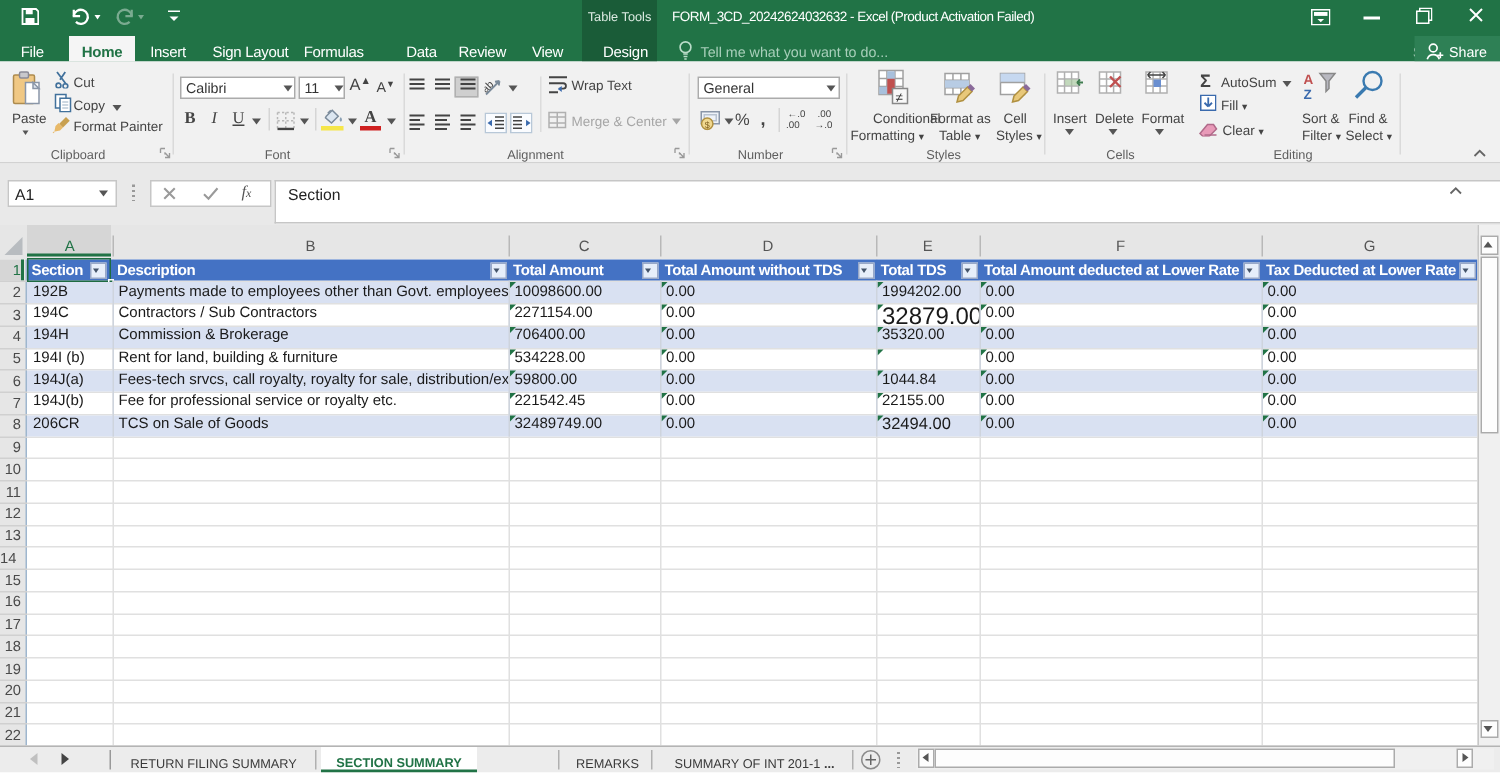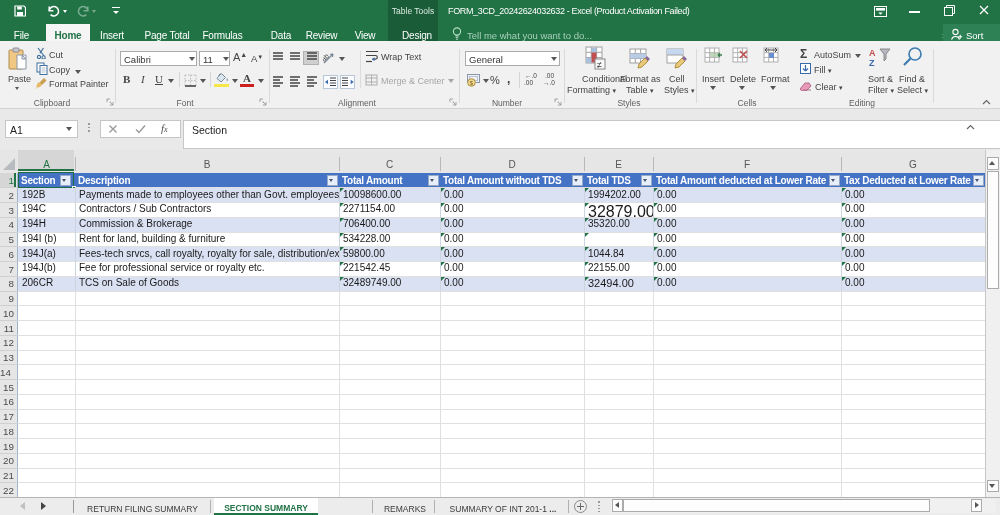--- a/index.html
+++ b/index.html
@@ -39,39 +39,39 @@
     <rect x="0.5" y="2.5" width="8" height="8" fill="none" stroke="#fff"></rect>
     <path d="M2.5 2.5 v-2 h8 v8 h-2" fill="none" stroke="#fff"></path>
   </svg>
 <svg class="ab" style="left:979px;top:5px" width="10" height="10" viewBox="0 0 10 10">
     <path d="M1 1 L9 9 M9 1 L1 9" stroke="#fff" stroke-width="1.3"></path>
   </svg>
 <div class="ab" style="left:46px;top:23.5px;width:44px;height:17.5px;background:#f5f5f5;"></div>
 <div class="ab ws tab" style="left:-18.5px;top:29.5px;width:80px;color:#fff;">File</div>
 <div class="ab ws tab" style="left:28px;top:29.5px;width:80px;color:#217346;font-weight:bold;">Home</div>
 <div class="ab ws tab" style="left:72px;top:29.5px;width:80px;color:#fff;">Insert</div>
-<div class="ab ws tab" style="left:127px;top:29.5px;width:80px;color:#fff;">Page Total</div>
+<div class="ab ws tab" style="left:127px;top:29.5px;width:80px;color:#fff;">Sign Layout</div>
 <div class="ab ws tab" style="left:182.5px;top:29.5px;width:80px;color:#fff;">Formulas</div>
 <div class="ab ws tab" style="left:241px;top:29.5px;width:80px;color:#fff;">Data</div>
 <div class="ab ws tab" style="left:281.5px;top:29.5px;width:80px;color:#fff;">Review</div>
 <div class="ab ws tab" style="left:325px;top:29.5px;width:80px;color:#fff;">View</div>
 <div class="ab ws tab" style="left:377px;top:29.5px;width:80px;color:#fff;">Design</div>
 <svg class="ab" style="left:452px;top:27px" width="10" height="14" viewBox="0 0 10 14">
     <circle cx="5" cy="4.5" r="3.6" fill="none" stroke="#b9dcc8" stroke-width="1.1"></circle>
     <path d="M3.5 9 h3 M3.7 10.7 h2.6 M4.2 12.3 h1.6" stroke="#b9dcc8" stroke-width="1"></path>
   </svg>
 <div class="ab ws" style="left:467px;top:30px;color:#a8cfba;font-size:9.5px;">Tell me what you want to do...</div>
 <div class="ab ws" style="left:911px;top:30px;color:#fff;font-size:9.5px;margin-left:31px;">Sign in</div>
 <div class="ab" style="left:943px;top:23.5px;width:57px;height:17.5px;background:#2e8055;"></div>
 <svg class="ab" style="left:950px;top:27.5px" width="14" height="14" viewBox="0 0 14 14">
     <circle cx="5.5" cy="4" r="2.6" fill="none" stroke="#fff" stroke-width="1.1"></circle>
     <path d="M1.5 11.5 a4.2 4.4 0 0 1 8 0" fill="none" stroke="#fff" stroke-width="1.1"></path>
     <path d="M10.2 6.8 v4 M8.2 8.8 h4" stroke="#fff" stroke-width="1.1"></path>
   </svg>
-<div class="ab ws" style="left:966px;top:30px;color:#fff;font-size:9.5px;">Sort</div>
+<div class="ab ws" style="left:966px;top:30px;color:#fff;font-size:9.5px;">Share</div>
 <div class="ab" style="left:0;top:41px;width:1000px;height:68px;background:#f1f1f1;border-bottom:1px solid #d2d2d2;"></div>
 <div class="ab" style="left:115px;top:49px;width:1px;height:54px;background:#dadada;"></div>
 <div class="ab" style="left:269px;top:49px;width:1px;height:54px;background:#dadada;"></div>
 <div class="ab" style="left:459px;top:49px;width:1px;height:54px;background:#dadada;"></div>
 <div class="ab" style="left:564px;top:49px;width:1px;height:54px;background:#dadada;"></div>
 <div class="ab" style="left:696px;top:49px;width:1px;height:54px;background:#dadada;"></div>
 <div class="ab" style="left:933px;top:49px;width:1px;height:54px;background:#dadada;"></div>
 <div class="ab ws" style="left:-8px;top:97.5px;width:120px;text-align:center;color:#5e5e5e;font-size:8.5px;">Clipboard</div>
 <div class="ab ws" style="left:125px;top:97.5px;width:120px;text-align:center;color:#5e5e5e;font-size:8.5px;">Font</div>
 <div class="ab ws" style="left:297px;top:97.5px;width:120px;text-align:center;color:#5e5e5e;font-size:8.5px;">Alignment</div>

